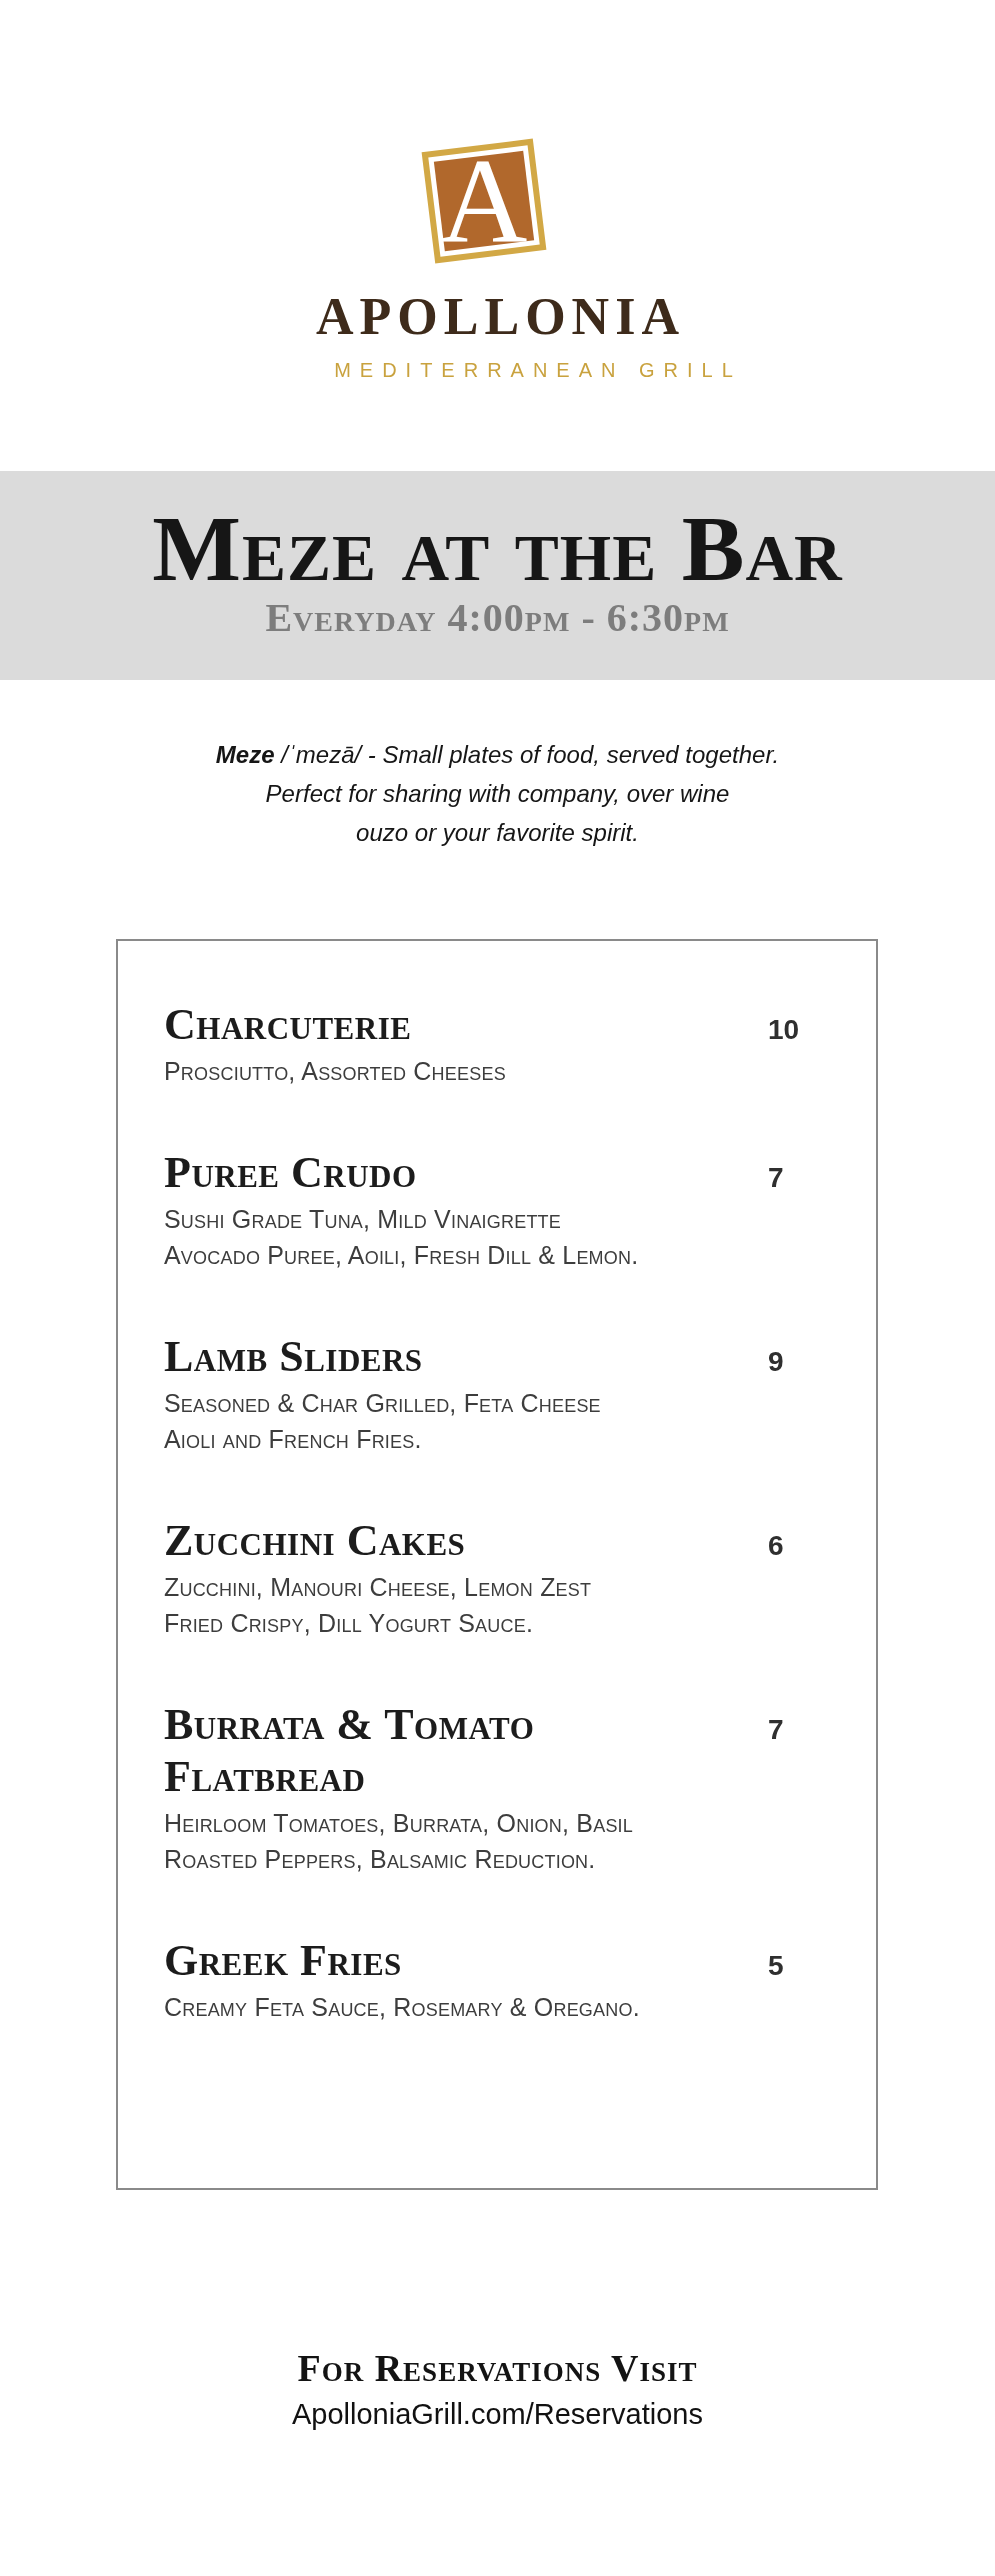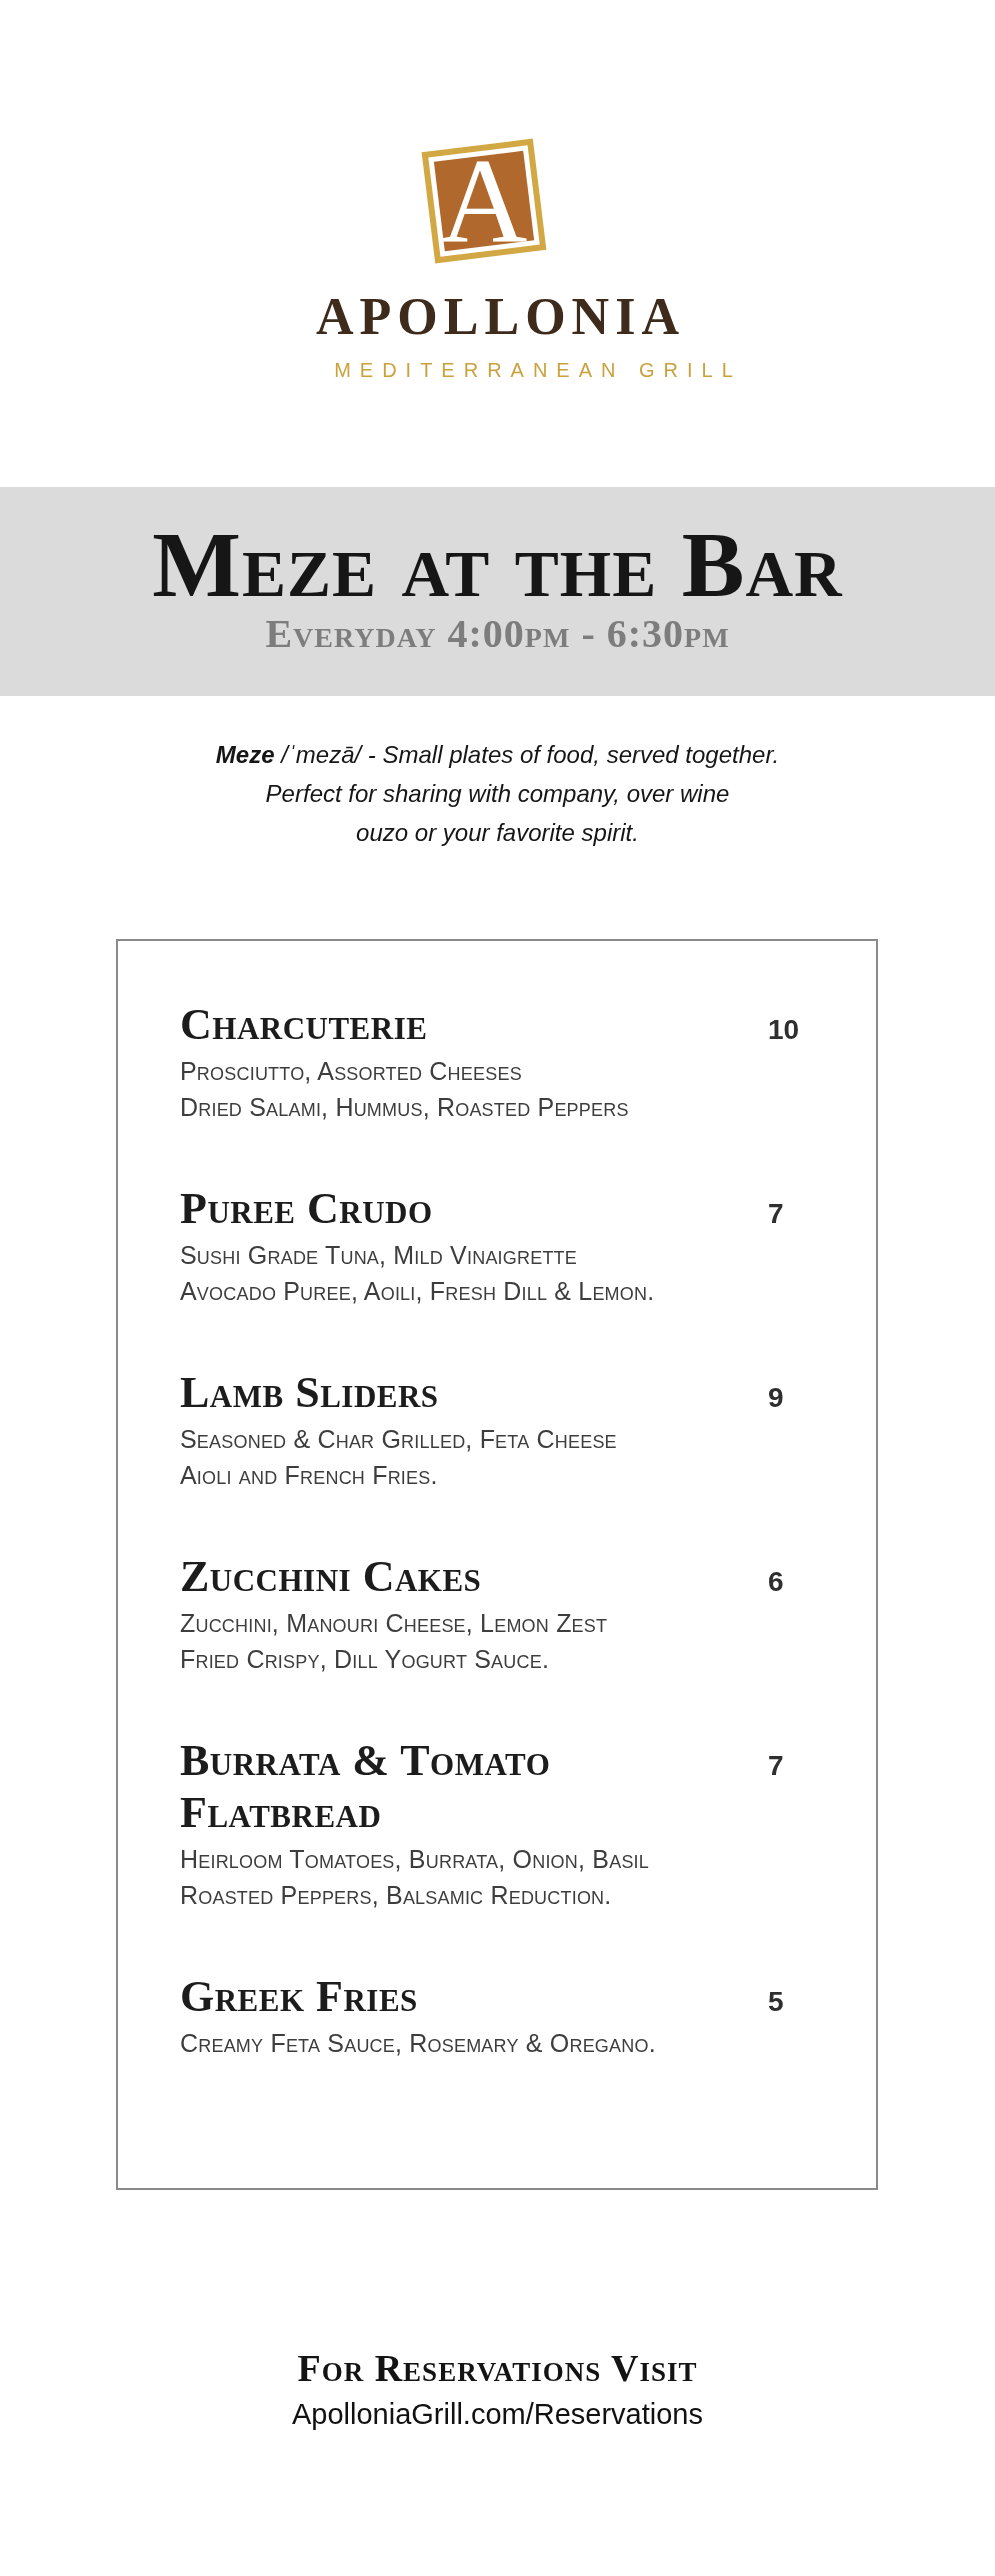--- a/index.html
+++ b/index.html
@@ -15,38 +15,38 @@
   .logo-a{font-family:"Liberation Serif",serif;color:#ffffff;font-size:121px;
           line-height:0.78;font-weight:400;transform:rotate(7deg);}
   .brand{position:absolute;left:0;top:291px;width:995px;text-align:center;
          font-family:"Liberation Serif",serif;font-weight:700;font-size:52px;
          line-height:1;color:#3e2b1b;letter-spacing:6px;text-indent:6px;}
   .tagline{position:absolute;left:0;top:360px;width:995px;text-align:center;
            font-size:20px;line-height:1;color:#c9a23e;letter-spacing:9px;
            text-indent:9px;font-weight:400;padding-left:36px;}
 
   
-  .banner{position:absolute;left:0;top:487px;width:995px;height:209px;
+  .banner{position:absolute;left:0;top:471px;width:995px;height:209px;
           background:#dbdbdb;text-align:center;}
   .banner-title{margin-top:30px;font-family:"Liberation Serif",serif;
                 font-variant:small-caps;font-weight:700;font-size:94px;
                 line-height:1;color:#161616;letter-spacing:1px;white-space:nowrap;}
   .banner-subtitle{font-family:"Liberation Serif",serif;font-variant:small-caps;
                    font-weight:700;font-size:40px;line-height:1;color:#7d7d7d;
                    letter-spacing:1px;margin-top:3px;}
 
   
   .intro{position:absolute;left:0;top:735px;width:995px;text-align:center;
          font-style:italic;font-size:24px;line-height:39px;color:#161616;}
   .intro-term{font-weight:700;}
 
   
   .menu-box{position:absolute;left:116px;top:939px;width:762px;height:1251px;
             box-sizing:border-box;border:2px solid #8a8a8a;background:#ffffff;
-            padding:58px 62px 0 62px;}
+            padding:58px 62px 0 46px;}
   .menu-item{margin-bottom:58px;}
   .item-head{display:flex;align-items:baseline;}
   .item-name{width:478px;font-family:"Liberation Serif",serif;
              font-variant:small-caps;font-weight:700;font-size:44px;
              line-height:52px;color:#1c1c1c;letter-spacing:0.5px;}
   .item-price{margin-left:auto;width:46px;text-align:left;font-weight:700;
               font-size:28px;color:#2f2f2f;}
   .item-desc{margin-top:2px;}
   .desc-line{font-variant:small-caps;font-size:25px;line-height:36px;
              color:#3d3d3d;letter-spacing:0.2px;}
@@ -83,21 +83,20 @@
   </div>
 
   <div class="menu-box" id="menu-box">
     <div class="menu-item">
       <div class="item-head">
         <div class="item-name">Charcuterie</div>
         <div class="item-price">10</div>
       </div>
       <div class="item-desc">
           <div class="desc-line">Prosciutto, Assorted Cheeses</div>
-          <div class="desc-line">Dried Salami, Hummus, Roasted Peppers</div>
         </div>
     </div>
 
     <div class="menu-item">
       <div class="item-head">
         <div class="item-name">Puree Crudo</div>
         <div class="item-price">7</div>
       </div>
       <div class="item-desc">
           <div class="desc-line">Sushi Grade Tuna, Mild Vinaigrette</div>

